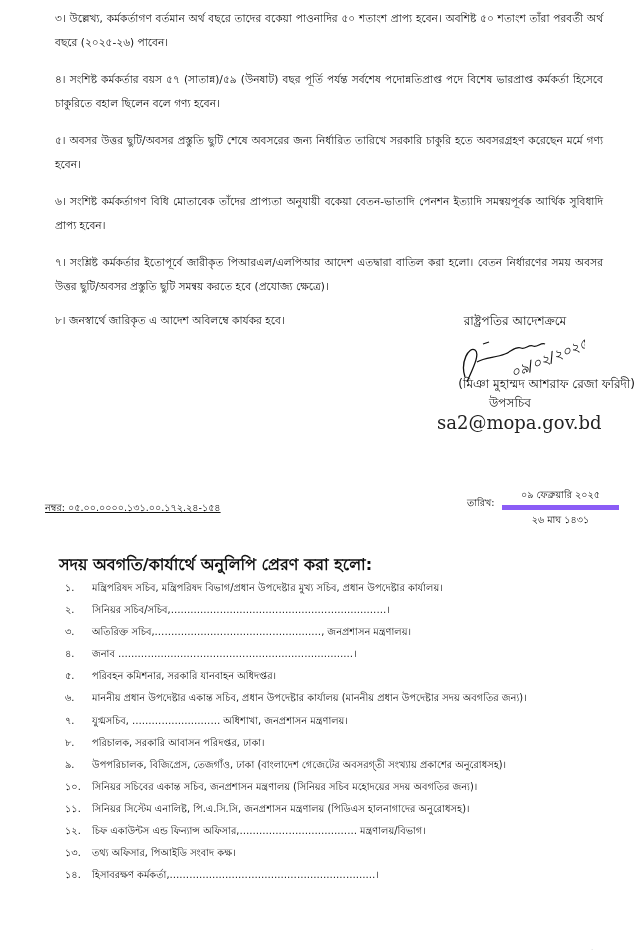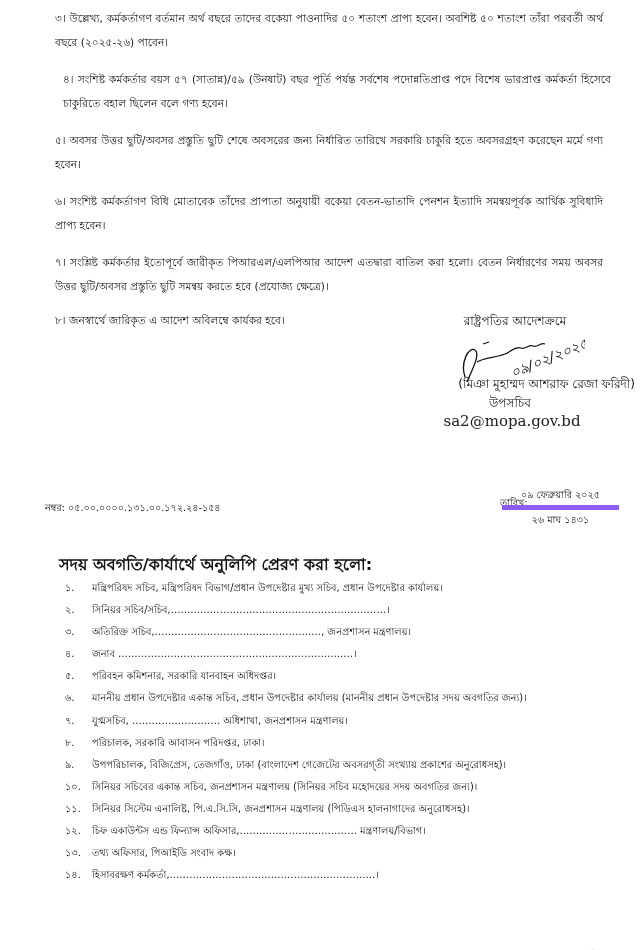--- a/index.html
+++ b/index.html
@@ -2,38 +2,38 @@
 <html><head>
 <meta charset="utf-8">
 <style>
   html, body { margin:0; padding:0; background:#ffffff; }
   body { width:644px; height:950px; position:relative; overflow:hidden;
          font-family:"DejaVu Sans", "Liberation Sans", sans-serif; color:#111; }
   .para { position:absolute; left:55px; width:548px; font-size:10.6px; line-height:23.5px;
           text-align:justify; }
   .sig { position:absolute; text-align:center; font-size:12px; }
   .email { position:absolute; left:437px; top:412px; width:150px; text-align:center;
-           font-family:"DejaVu Serif", "Liberation Serif", serif; font-size:15px; color:#222; }
-  .ref { position:absolute; left:45px; top:501px; font-size:9.6px; }
-  .date-label { position:absolute; left:467px; top:496px; font-size:9.6px;margin-left:33px; }
+           font-family:"DejaVu Serif", "Liberation Serif", serif; font-size:18px; color:#222; }
+  .ref { position:absolute; left:45px; top:501px; font-size:9.6px;text-decoration:underline; }
+  .date-label { position:absolute; left:467px; top:496px; font-size:9.6px; }
   .date-box { position:absolute; left:502px; top:488px; width:117px; text-align:center; font-size:9.6px; }
   .date-top { border-bottom:5px solid #8b5cf6; padding-bottom:2px; }
   .date-bot { padding-top:3px; }
   .cc-title { position:absolute; left:59px; top:552px; font-size:16px; font-weight:bold; }
   .cc-list { position:absolute; left:65px; top:577px; width:560px; margin:0; padding:0; list-style:none; }
   .cc-list li { font-size:9.8px; height:22.1px; line-height:22px; white-space:nowrap; display:flex; }
   .cc-num { width:27px; display:inline-block; }
   .footer { position:absolute; left:583px; top:917px; font-size:9.6px;margin-top:32px; }
   .signature-svg { position:absolute; left:455px; top:332px; }
 </style>
 </head>
 <body>
 
 <div class="para" style="top:7px;">৩। উল্লেখ্য, কর্মকর্তাগণ বর্তমান অর্থ বছরে তাদের বকেয়া পাওনাদির ৫০ শতাংশ প্রাপ্য হবেন। অবশিষ্ট ৫০ শতাংশ তাঁরা পরবর্তী অর্থ বছরে (২০২৫-২৬) পাবেন।</div>
-<div class="para" style="top:68px;margin-left:8px;">৪। সংশিষ্ট কর্মকর্তার বয়স ৫৭ (সাতান্ন)/৫৯ (উনষাট) বছর পূর্তি পর্যন্ত সর্বশেষ পদোন্নতিপ্রাপ্ত পদে বিশেষ ভারপ্রাপ্ত কর্মকর্তা হিসেবে চাকুরিতে বহাল ছিলেন বলে গণ্য হবেন।</div>
+<div class="para" style="top:68px;">৪। সংশিষ্ট কর্মকর্তার বয়স ৫৭ (সাতান্ন)/৫৯ (উনষাট) বছর পূর্তি পর্যন্ত সর্বশেষ পদোন্নতিপ্রাপ্ত পদে বিশেষ ভারপ্রাপ্ত কর্মকর্তা হিসেবে চাকুরিতে বহাল ছিলেন বলে গণ্য হবেন।</div>
 <div class="para" style="top:129px;">৫। অবসর উত্তর ছুটি/অবসর প্রস্তুতি ছুটি শেষে অবসরের জন্য নির্ধারিত তারিখে সরকারি চাকুরি হতে অবসরগ্রহণ করেছেন মর্মে গণ্য হবেন।</div>
 <div class="para" style="top:190px;">৬। সংশিষ্ট কর্মকর্তাগণ বিধি মোতাবেক তাঁদের প্রাপ্যতা অনুযায়ী বকেয়া বেতন-ভাতাদি পেনশন ইত্যাদি সমন্বয়পূর্বক আর্থিক সুবিধাদি প্রাপ্য হবেন।</div>
 <div class="para" style="top:251px;">৭। সংশ্লিষ্ট কর্মকর্তার ইতোপূর্বে জারীকৃত পিআরএল/এলপিআর আদেশ এতদ্বারা বাতিল করা হলো। বেতন নির্ধারণের সময় অবসর উত্তর ছুটি/অবসর প্রস্তুতি ছুটি সমন্বয় করতে হবে (প্রযোজ্য ক্ষেত্রে)।</div>
 <div class="para" style="top:309px;">৮। জনস্বার্থে জারিকৃত এ আদেশ অবিলম্বে কার্যকর হবে।</div>
 
 <div class="sig" style="left:420px; top:312px; width:190px;">রাষ্ট্রপতির আদেশক্রমে</div>
 
 <svg class="signature-svg" width="130" height="60" viewBox="0 0 130 60">
   <path d="M10 45 C 5 30, 14 14, 20 18 C 26 22, 16 40, 12 50 M22 30 C 30 25, 40 26, 50 22 C 56 20, 60 14, 66 16 C 70 18, 74 12, 78 14 C 82 16, 86 10, 90 12" fill="none" stroke="#111" stroke-width="1.3"></path>
   <path d="M28 12 L 34 10" fill="none" stroke="#111" stroke-width="1.2"></path>

